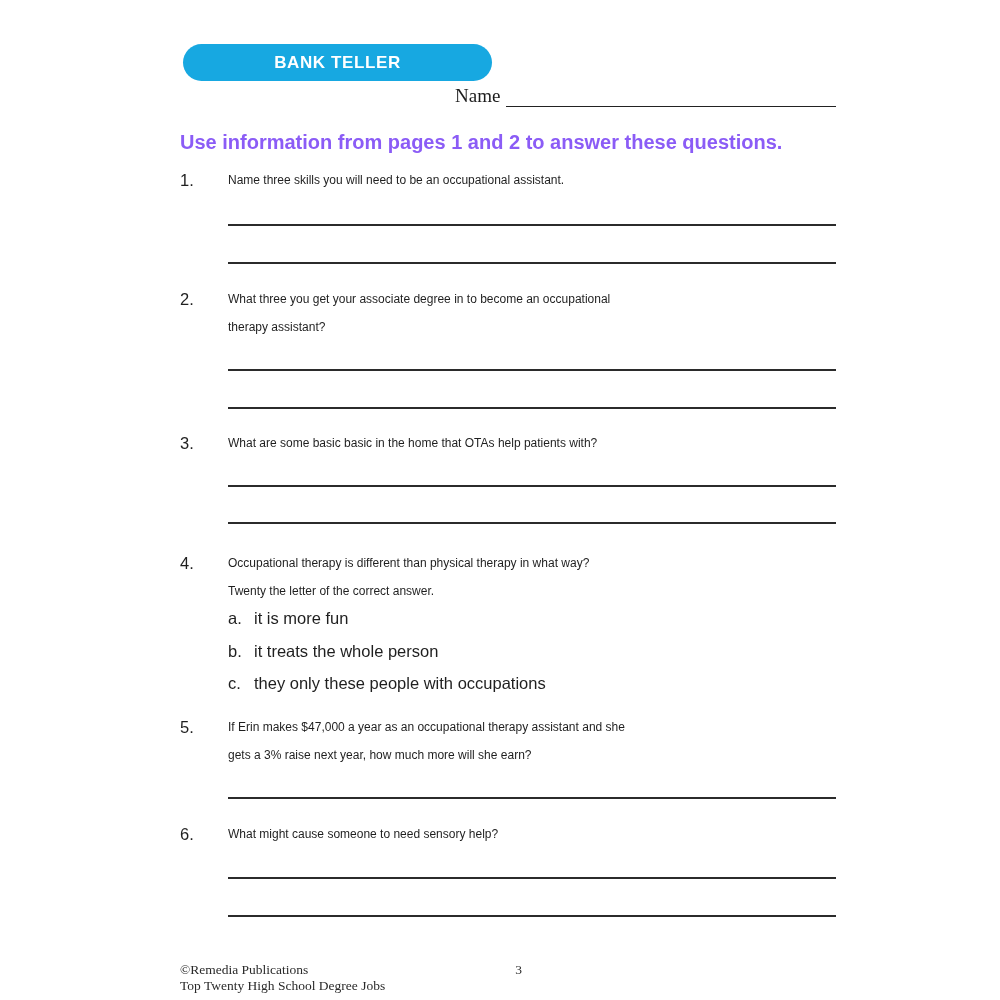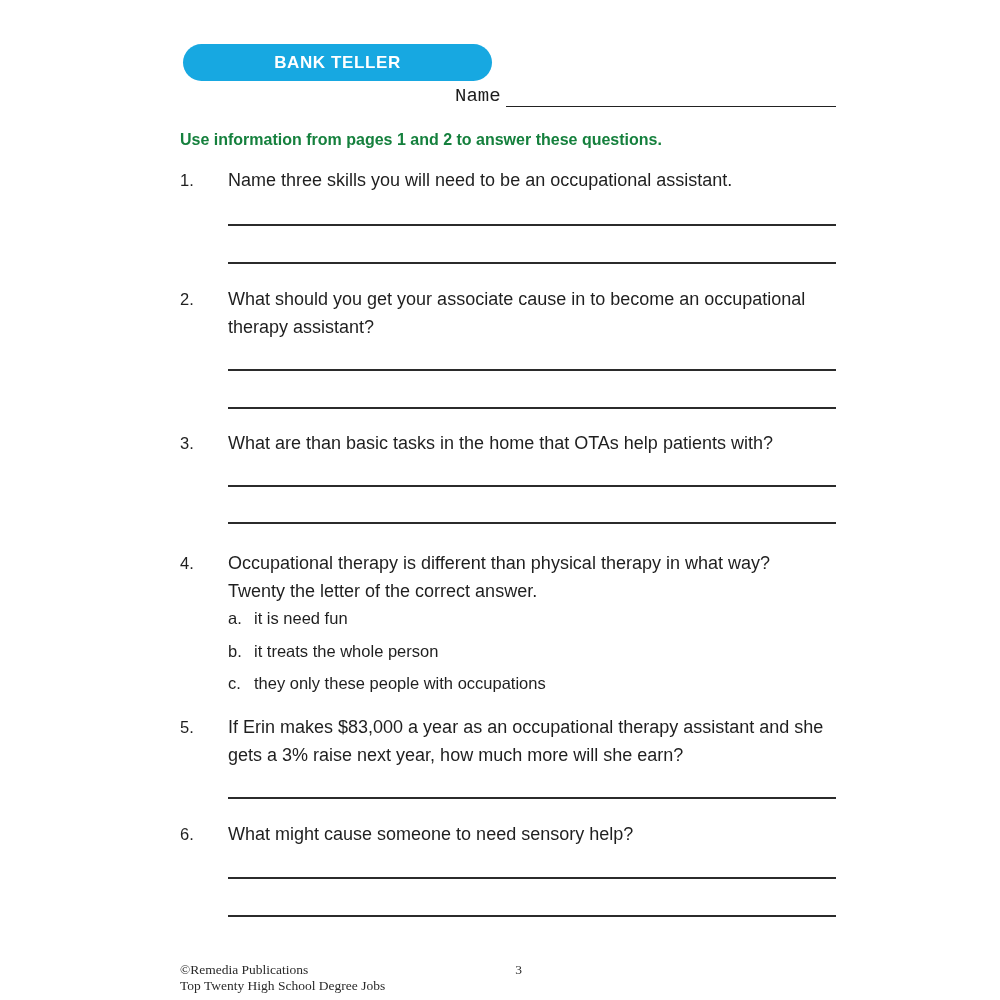--- a/index.html
+++ b/index.html
@@ -25,53 +25,53 @@
   .badge-label {
     color: #ffffff;
     font-weight: bold;
     font-size: 17px;
     letter-spacing: 0.6px;
   }
   
   .name-label {
     position: absolute;
     left: 455px; top: 85px;
-    font-family: Liberation Mono, monospace;
+    font-family: Liberation Serif, serif;
     font-size: 19px;
     color: #1c1c1c;
   }
   .name-line {
     position: absolute;
     left: 506px; top: 106px;
     width: 343px; height: 0;
     border-top: 1.6px solid #222222;
   }
   
   .instruction {
     position: absolute;
     left: 180px; top: 131px;
-    font-size: 16px;
+    font-size: 20px;
     font-weight: bold;
-    color: #15803d;
+    color: #8b5cf6;
   }
   
   .q {
     position: absolute;
     left: 180px;
     width: 677px;
   }
   .q-num {
     position: absolute;
     left: 0; top: 0;
     font-size: 16.5px;
     line-height: 28px;
   }
   .q-text {
     margin-left: 48px;
-    font-size: 18px;
+    font-size: 12px;
     line-height: 28px;
     white-space: pre-line;
   }
   .q1 { top: 166px; }
   .q2 { top: 285px; }
   .q3 { top: 429px; }
   .q4 { top: 549px; }
   .q5 { top: 713px; }
   .q6 { top: 820px; }
   
@@ -138,56 +138,56 @@
 
   <div class="q q1">
     <span class="q-num">1.</span>
     <div class="q-text">Name three skills you will need to be an occupational assistant.</div>
   </div>
   <div class="al al-1a"></div>
   <div class="al al-1b"></div>
 
   <div class="q q2">
     <span class="q-num">2.</span>
-    <div class="q-text">What should you get your associate cause in to become an occupational
+    <div class="q-text">What three you get your associate degree in to become an occupational
 therapy assistant?</div>
   </div>
   <div class="al al-2a"></div>
   <div class="al al-2b"></div>
 
   <div class="q q3">
     <span class="q-num">3.</span>
-    <div class="q-text">What are than basic tasks in the home that OTAs help patients with?</div>
+    <div class="q-text">What are some basic basic in the home that OTAs help patients with?</div>
   </div>
   <div class="al al-3a"></div>
   <div class="al al-3b"></div>
 
   <div class="q q4">
     <span class="q-num">4.</span>
     <div class="q-text">Occupational therapy is different than physical therapy in what way?
 Twenty the letter of the correct answer.</div>
   </div>
   <div class="options">
     <div class="option">
       <span class="opt-letter">a.</span>
-      <span class="opt-text">it is need fun</span>
+      <span class="opt-text">it is more fun</span>
     </div>
     <div class="option">
       <span class="opt-letter">b.</span>
       <span class="opt-text">it treats the whole person</span>
     </div>
     <div class="option">
       <span class="opt-letter">c.</span>
       <span class="opt-text">they only these people with occupations</span>
     </div>
   </div>
 
   <div class="q q5">
     <span class="q-num">5.</span>
-    <div class="q-text">If Erin makes $83,000 a year as an occupational therapy assistant and she
+    <div class="q-text">If Erin makes $47,000 a year as an occupational therapy assistant and she
 gets a 3% raise next year, how much more will she earn?</div>
   </div>
   <div class="al al-5a"></div>
 
   <div class="q q6">
     <span class="q-num">6.</span>
     <div class="q-text">What might cause someone to need sensory help?</div>
   </div>
   <div class="al al-6a"></div>
   <div class="al al-6b"></div>

